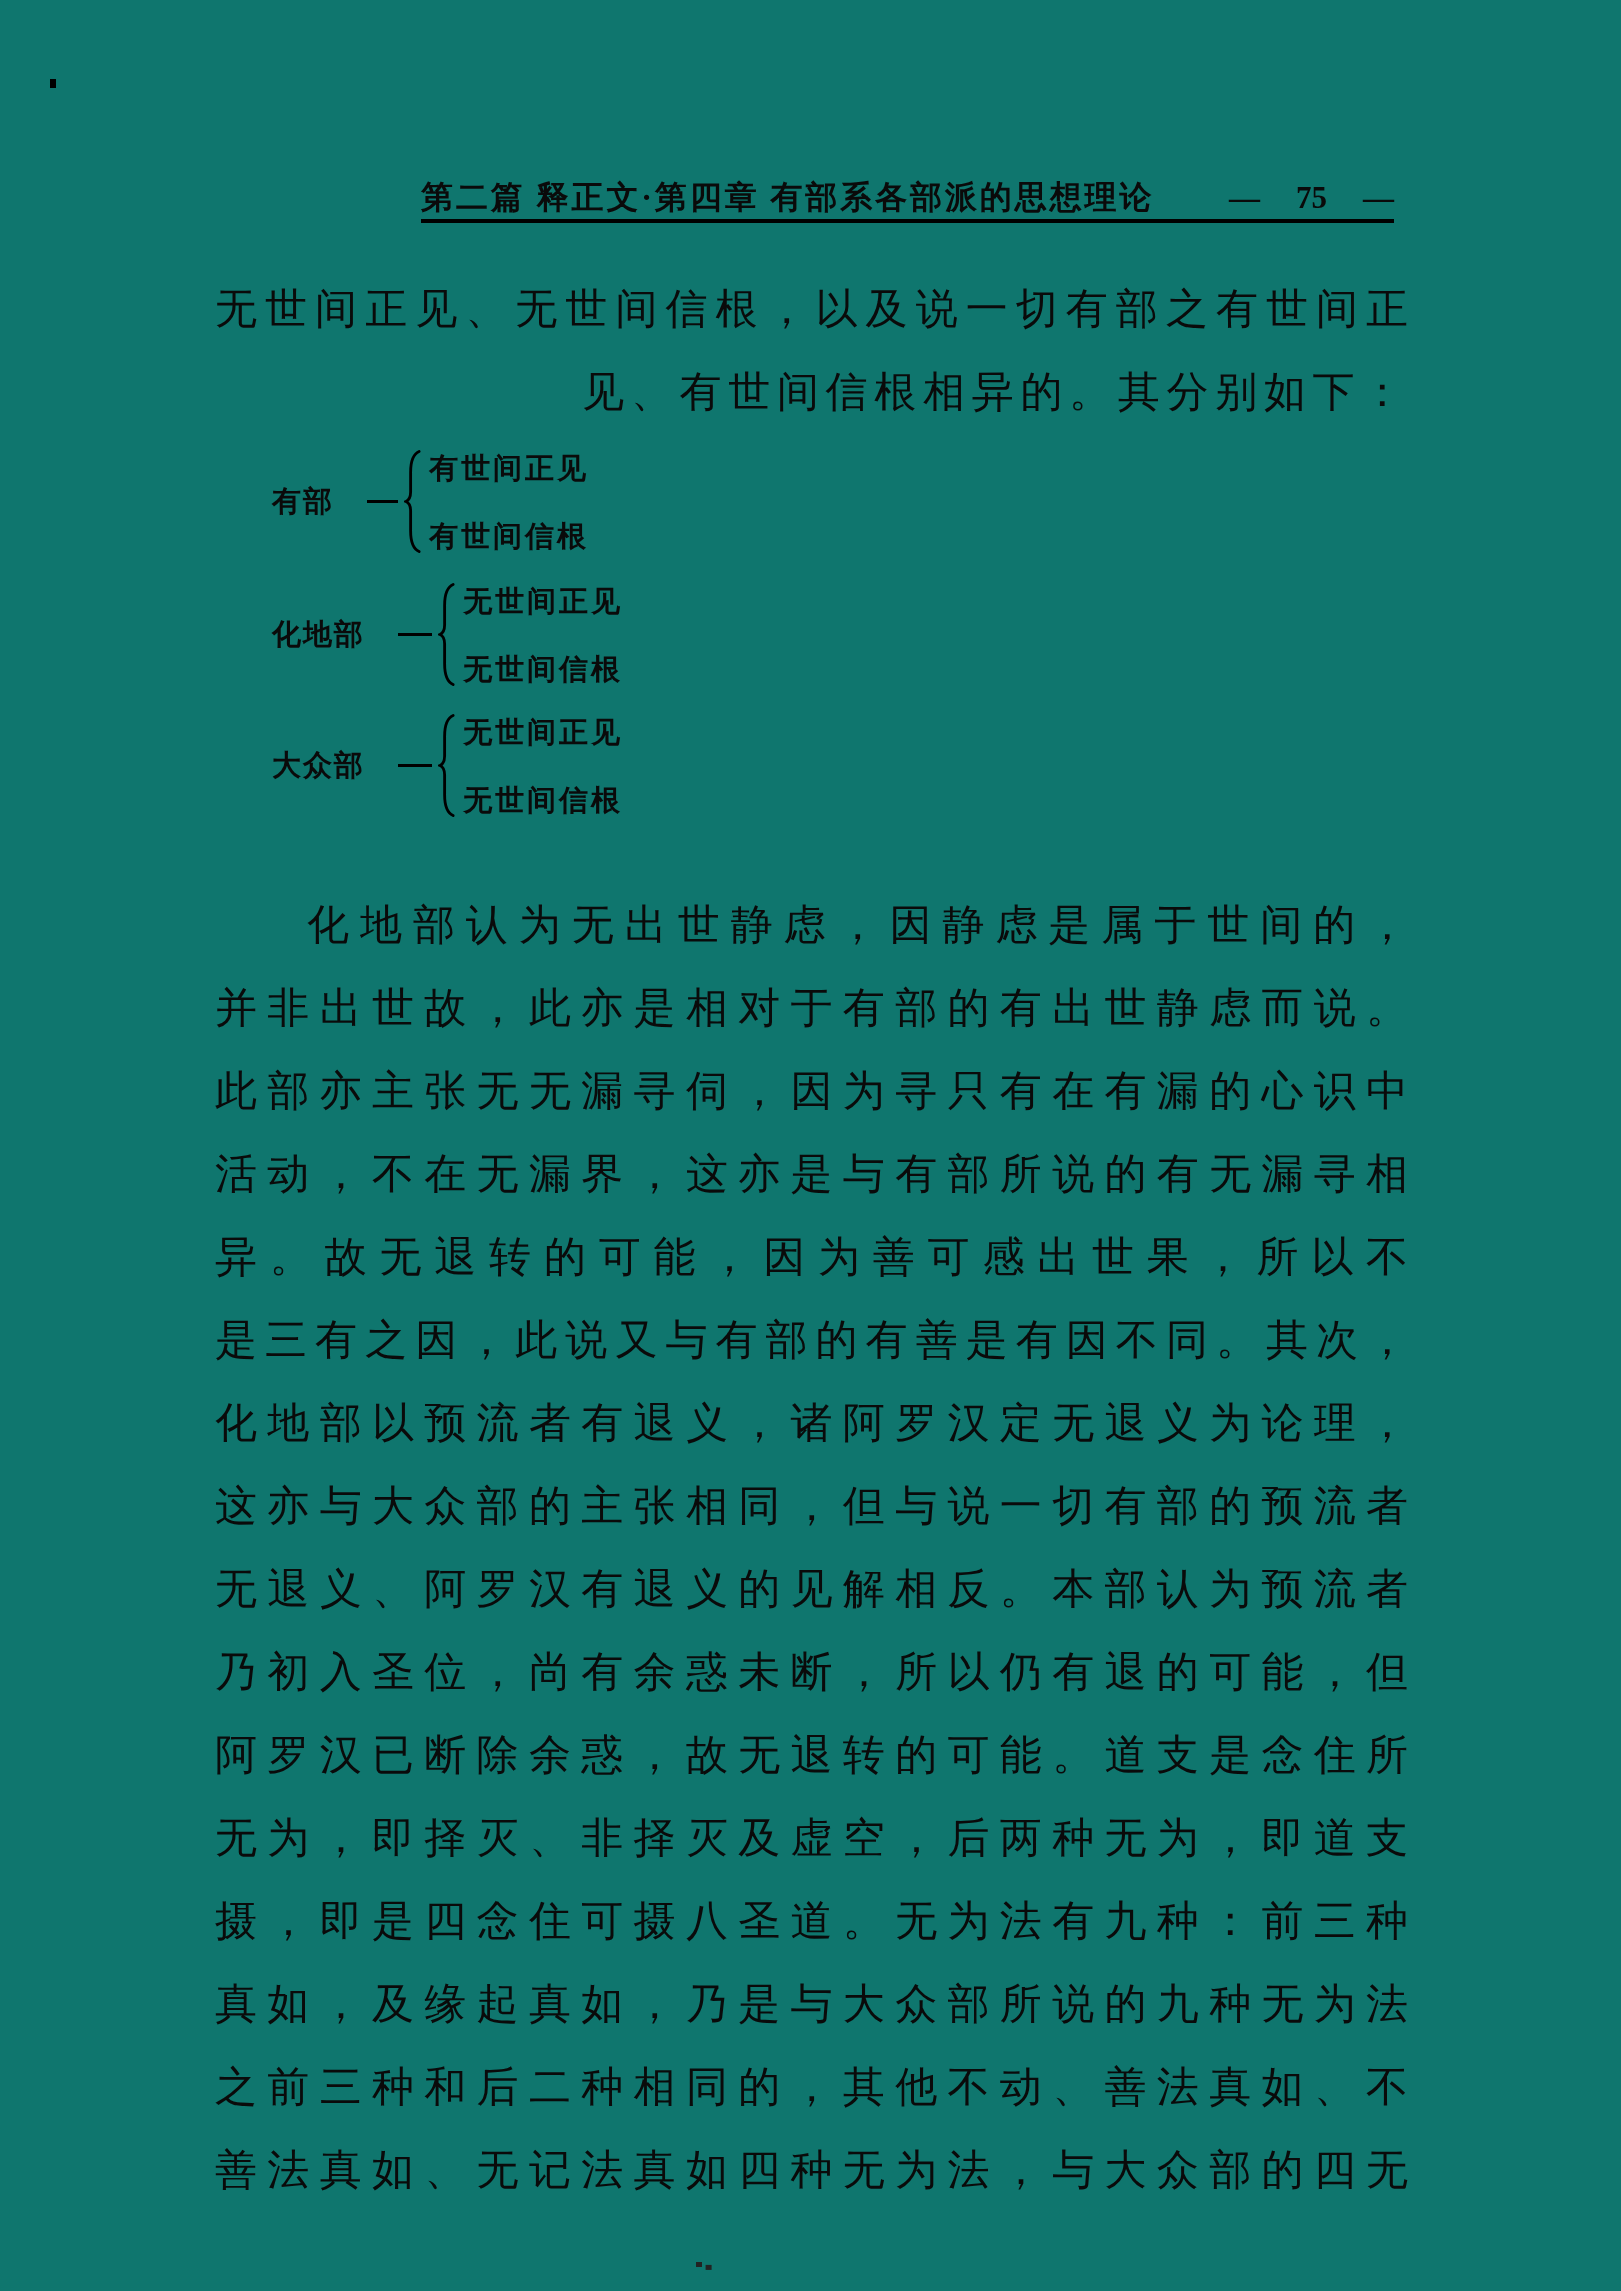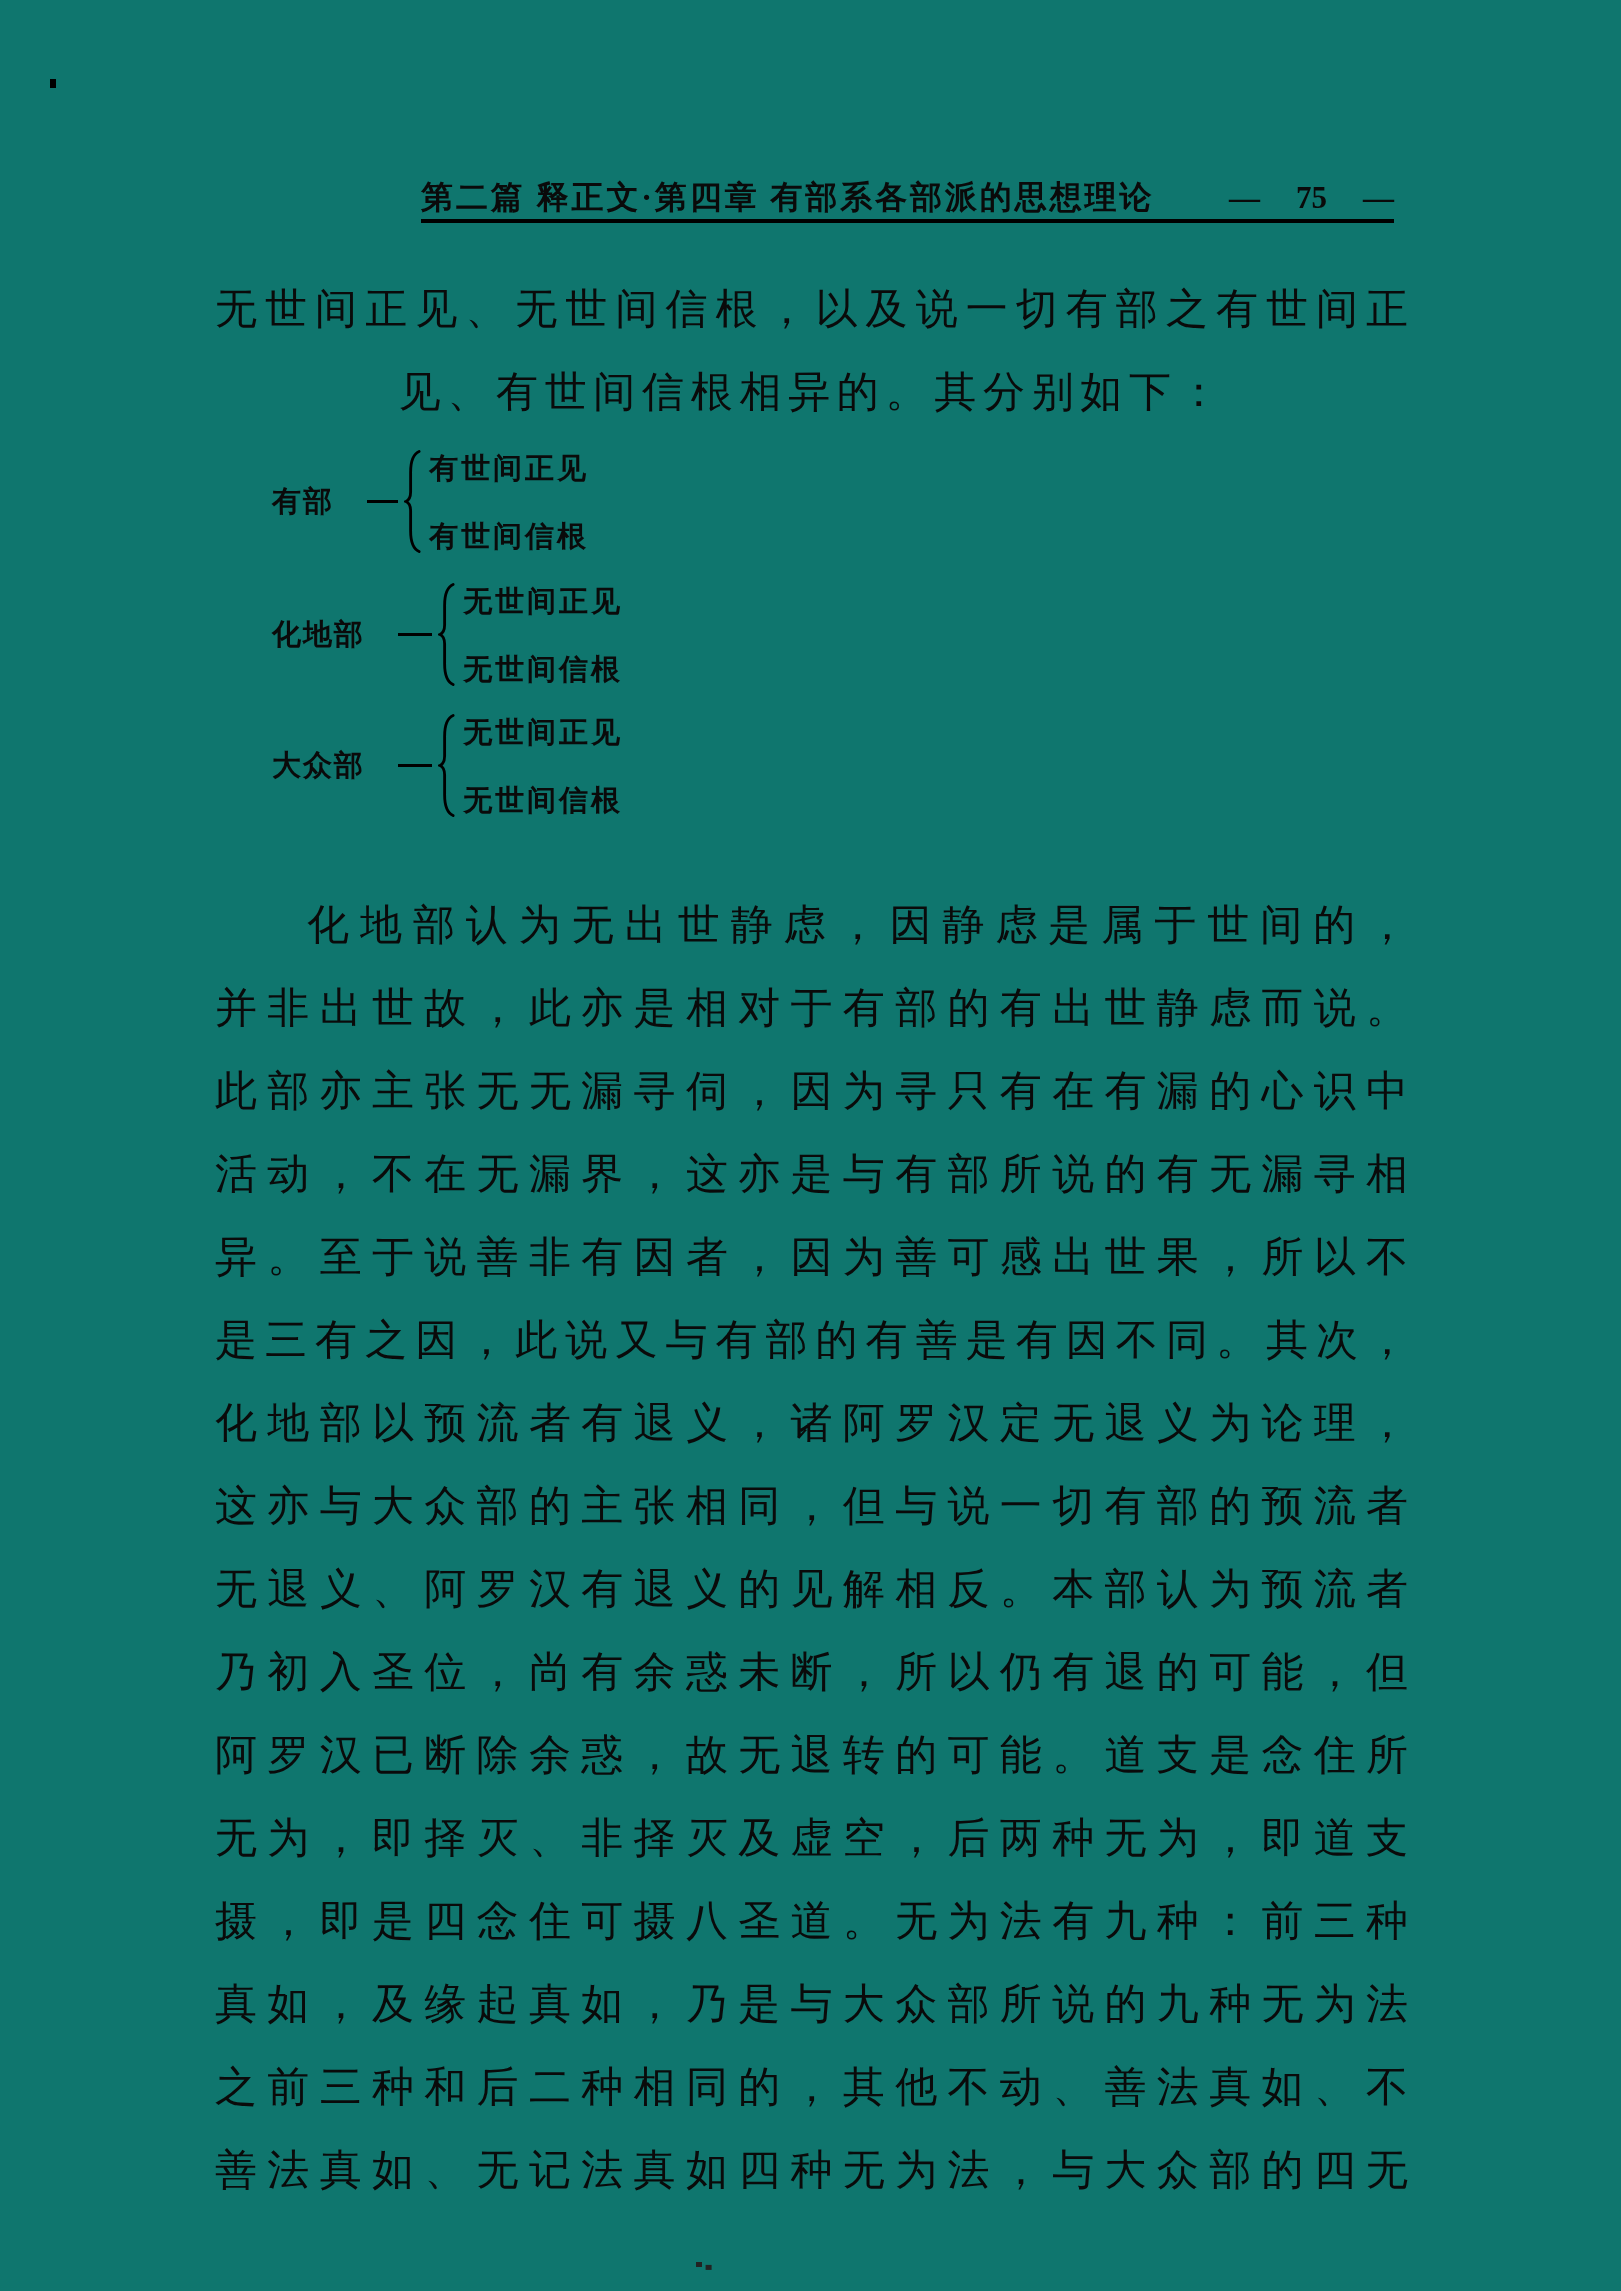--- a/index.html
+++ b/index.html
@@ -26,21 +26,21 @@
     background:#000;
   }
   
   .textblock {
     position:absolute; left:215px; width:1195px;
     font-size:42px; line-height:83px;
   }
   .intro { top:268px; }
   .bodytext { top:884px; }
   .line-j { text-align:justify; text-align-last:justify; letter-spacing:1.9px; }
-  .line-l { text-align:center; letter-spacing:6.7px; }
+  .line-l { text-align:right; letter-spacing:6.7px; }
   .indent2 { text-indent:92px; }
   
   .group {
     position:absolute; display:flex; align-items:center; height:109px;
   }
   .g-left { display:flex; align-items:center;gap:28px; }
   .g-label { font-weight:bold; font-size:29px; letter-spacing:1.9px; white-space:nowrap; }
   .g-dash  { height:3.8px; background:#000; flex:1; margin-left:4.8px; }
   .g-brace { margin-left:5.7px; flex:0 0 auto; display:block; }
   .g-items {
@@ -116,21 +116,21 @@
       <span>无世间正见</span>
       <span>无世间信根</span>
     </div>
   </div>
 
   <div class="textblock bodytext">
     <div class="line-j indent2">化地部认为无出世静虑，因静虑是属于世间的，</div>
     <div class="line-j">并非出世故，此亦是相对于有部的有出世静虑而说。</div>
     <div class="line-j">此部亦主张无无漏寻伺，因为寻只有在有漏的心识中</div>
     <div class="line-j">活动，不在无漏界，这亦是与有部所说的有无漏寻相</div>
-    <div class="line-j">异。至于说善非有因者，因为善可感出世果，所以不</div>
+    <div class="line-j">异。故无退转的可能，因为善可感出世果，所以不</div>
     <div class="line-j">是三有之因，此说又与有部的有善是有因不同。其次，</div>
     <div class="line-j">化地部以预流者有退义，诸阿罗汉定无退义为论理，</div>
     <div class="line-j">这亦与大众部的主张相同，但与说一切有部的预流者</div>
     <div class="line-j">无退义、阿罗汉有退义的见解相反。本部认为预流者</div>
     <div class="line-j">乃初入圣位，尚有余惑未断，所以仍有退的可能，但</div>
     <div class="line-j">阿罗汉已断除余惑，故无退转的可能。道支是念住所</div>
     <div class="line-j">无为，即择灭、非择灭及虚空，后两种无为，即道支</div>
     <div class="line-j">摄，即是四念住可摄八圣道。无为法有九种：前三种</div>
     <div class="line-j">真如，及缘起真如，乃是与大众部所说的九种无为法</div>
     <div class="line-j">之前三种和后二种相同的，其他不动、善法真如、不</div>

